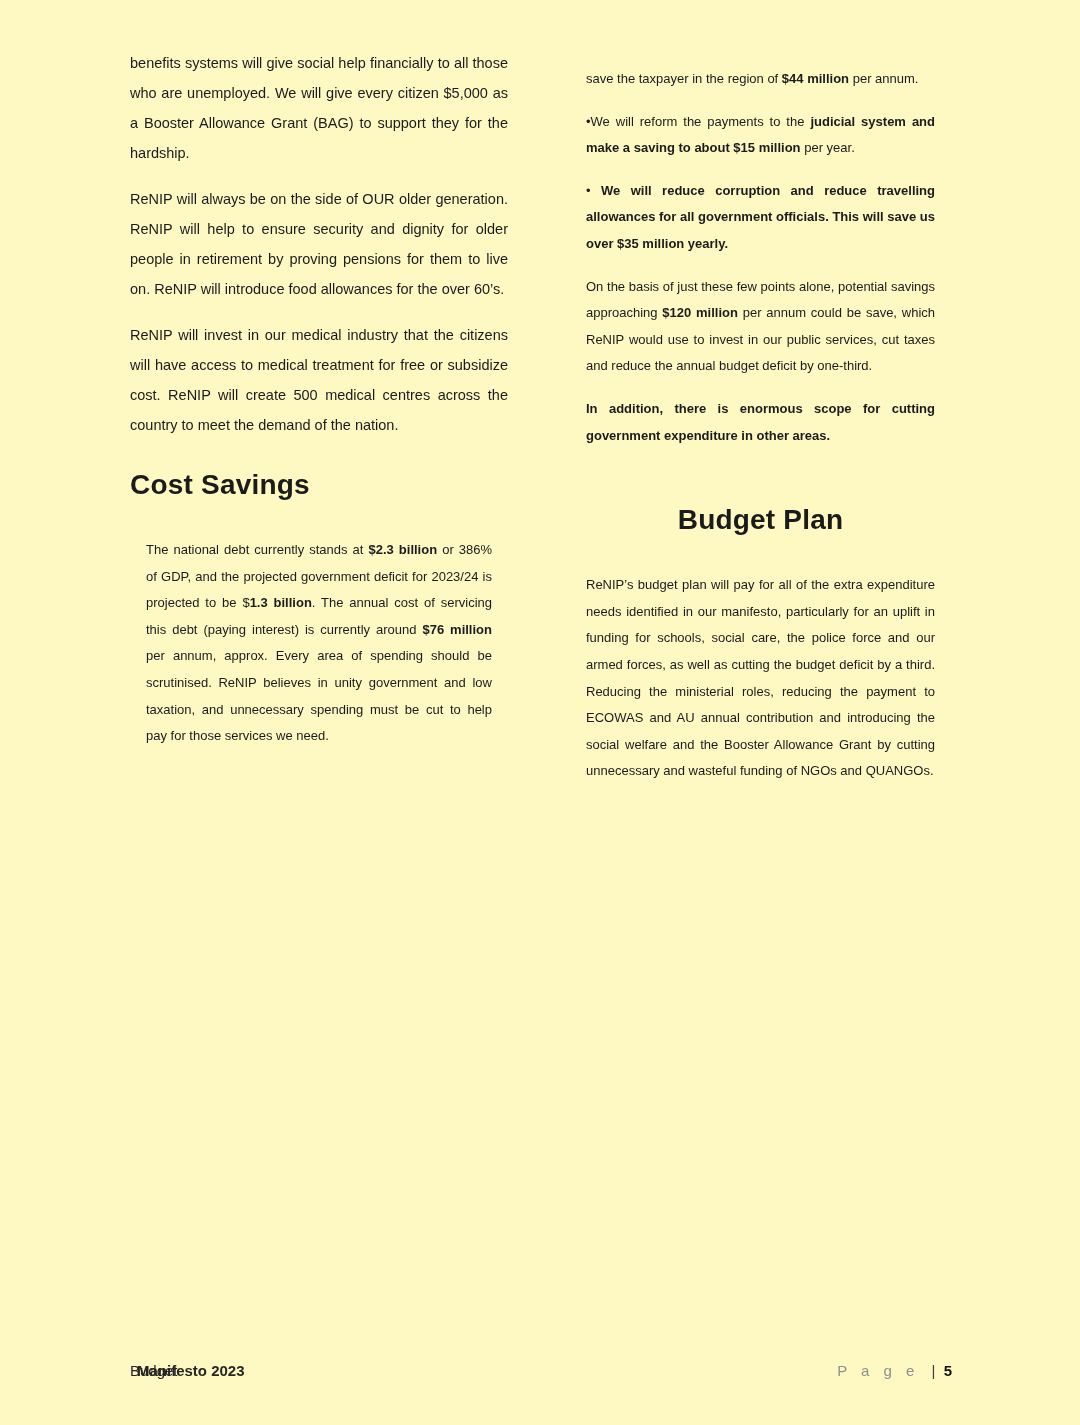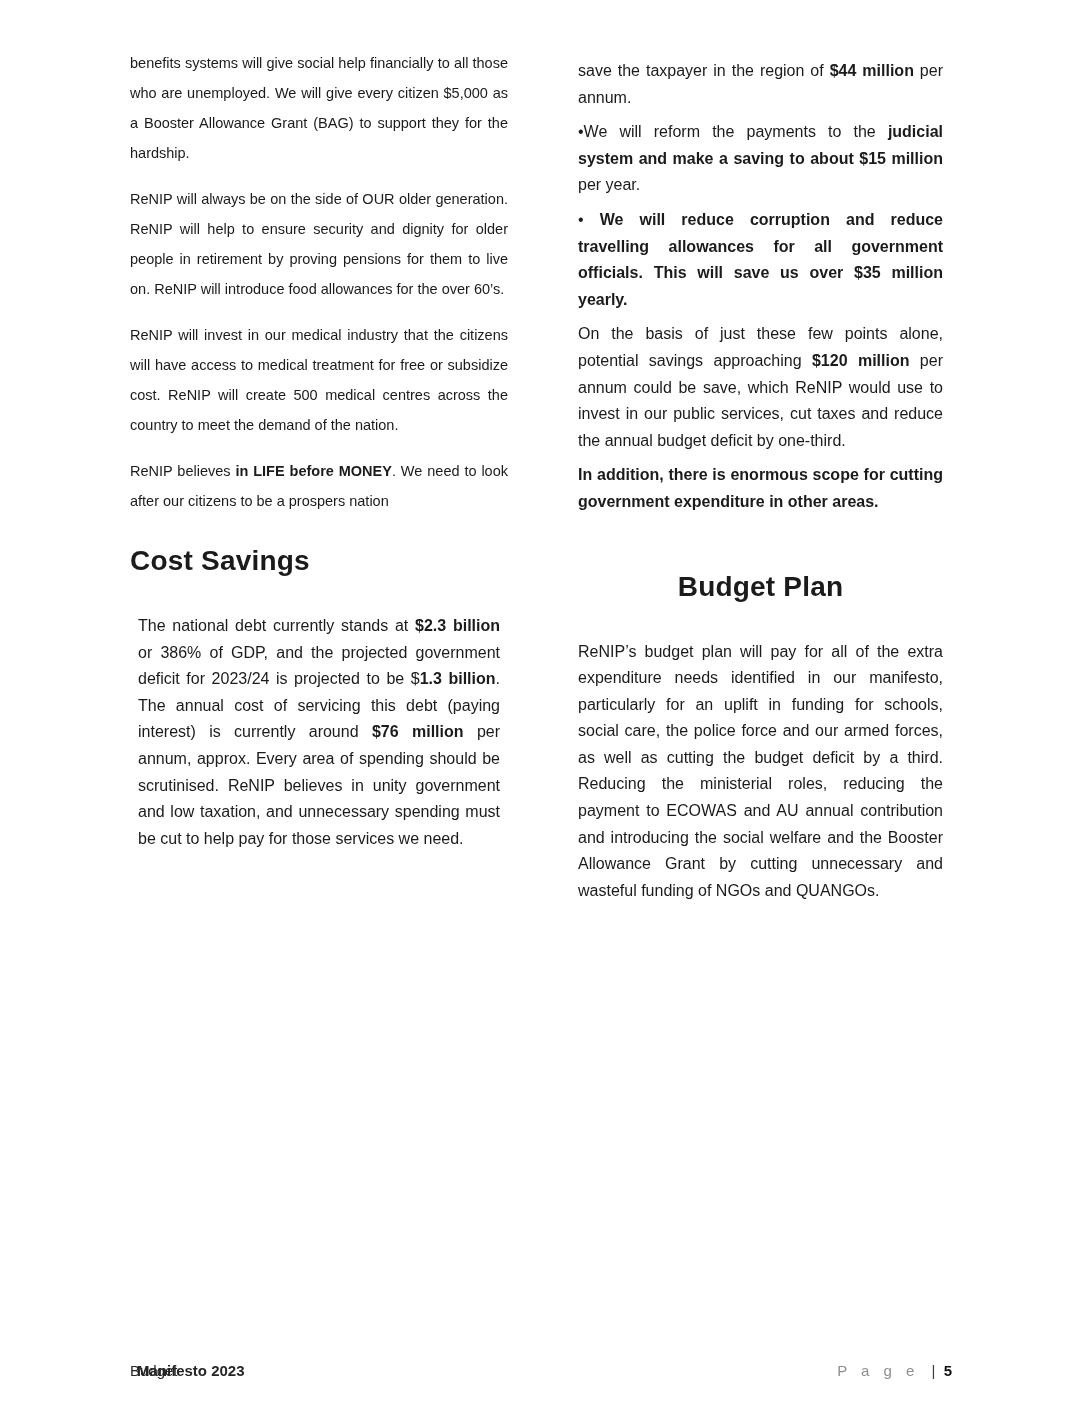--- a/index.html
+++ b/index.html
@@ -4,44 +4,44 @@
 <style>
   html, body {
     margin: 0;
     padding: 0;
     background: #e8e8e8;
   }
   .page {
     position: relative;
     width: 1080px;
     height: 1425px;
-    background: #ffffff;
+    background: #fef9c3;
     font-family: "Liberation Sans", sans-serif;
     color: #1b1b1b;
     overflow: hidden;
     margin: 0 auto;
   }
   .col {
     position: absolute;
     top: 48px;
   }
   .col-left  { left: 130px; width: 378px; }
   .col-right { left: 570px; width: 381px; top: 50px; }
 
   .p-top {
     font-size: 14.5px;
     line-height: 30px;
     text-align: justify;
     margin: 0 0 16px 0;
   }
   .p-large {
-    font-size: 16px;
+    font-size: 13px;
     line-height: 26.6px;
     text-align: justify;
-    margin: 8px;
+    margin: 16px;
   }
   .justify-last { text-align-last: justify; }
   .b { font-weight: 700; }
 
   h2.doc-heading {
     font-size: 28px;
     line-height: 57px;
     font-weight: 700;
     margin: 12px 0 24px 0;
     letter-spacing: 0.2px;
@@ -65,21 +65,20 @@
   .page-num  { font-weight: 700; color: #111; }
 </style>
 </head>
 <body>
 
 <div class="page">
   <div class="col col-left" id="col-left">
       <p class="p-top"><span>benefits systems will give social help financially to all those who are unemployed.  We will give every citizen $5,000 as a Booster Allowance Grant (BAG) to support they for the hardship.</span></p>
       <p class="p-top"><span>ReNIP will always be on the side of OUR older generation. ReNIP will help to ensure security and dignity for older people in retirement by proving pensions for them to live on. ReNIP will introduce food allowances for the over 60’s.</span></p>
       <p class="p-top"><span>ReNIP will invest in our medical industry that the citizens will have access to medical treatment for free or subsidize cost.  ReNIP will create 500 medical centres across the country to meet the demand of the nation.</span></p>
-      <p class="p-top"><span>ReNIP believes </span><span class="b">in LIFE before MONEY</span><span>.  We need to look after our citizens to be a prospers nation</span></p>
       <h2 class="doc-heading"><span>Cost Savings</span></h2>
       <p class="p-large flow"><span>The national debt currently stands at </span><span class="b">$2.3 billion</span><span> or 386% of GDP, and the projected government deficit for 2023/24 is projected to be $</span><span class="b">1.3 billion</span><span>. The annual cost of servicing this debt (paying interest) is currently around </span><span class="b">$76 million</span><span> per annum, approx. Every area of spending should be scrutinised. ReNIP believes in unity government and low taxation, and unnecessary spending must be cut to help pay for those services we need.</span></p>
     </div>
   <div class="col col-right" id="col-right">
       <p class="p-large flow"><span>save the taxpayer in the region of </span><span class="b">$44 million</span><span> per annum.</span></p>
       <p class="p-large flow"><span>•We will reform the payments to the </span><span class="b">judicial system and make a saving to about $15 million</span><span> per year.</span></p>
       <p class="p-large flow"><span>• </span><span class="b">We will reduce corruption and reduce travelling allowances for all government officials. This will save us over $35 million yearly.</span></p>
       <p class="p-large flow"><span>On the basis of just these few points alone, potential savings approaching </span><span class="b">$120 million</span><span> per annum could be save, which ReNIP would use to invest in our public services, cut taxes and reduce the annual budget deficit by one-third.</span></p>
       <p class="p-large flow"><span class="b">In addition, there is enormous scope for cutting government expenditure in other areas.</span></p>
       <h2 class="doc-heading h-lg"><span>Budget Plan</span></h2>

